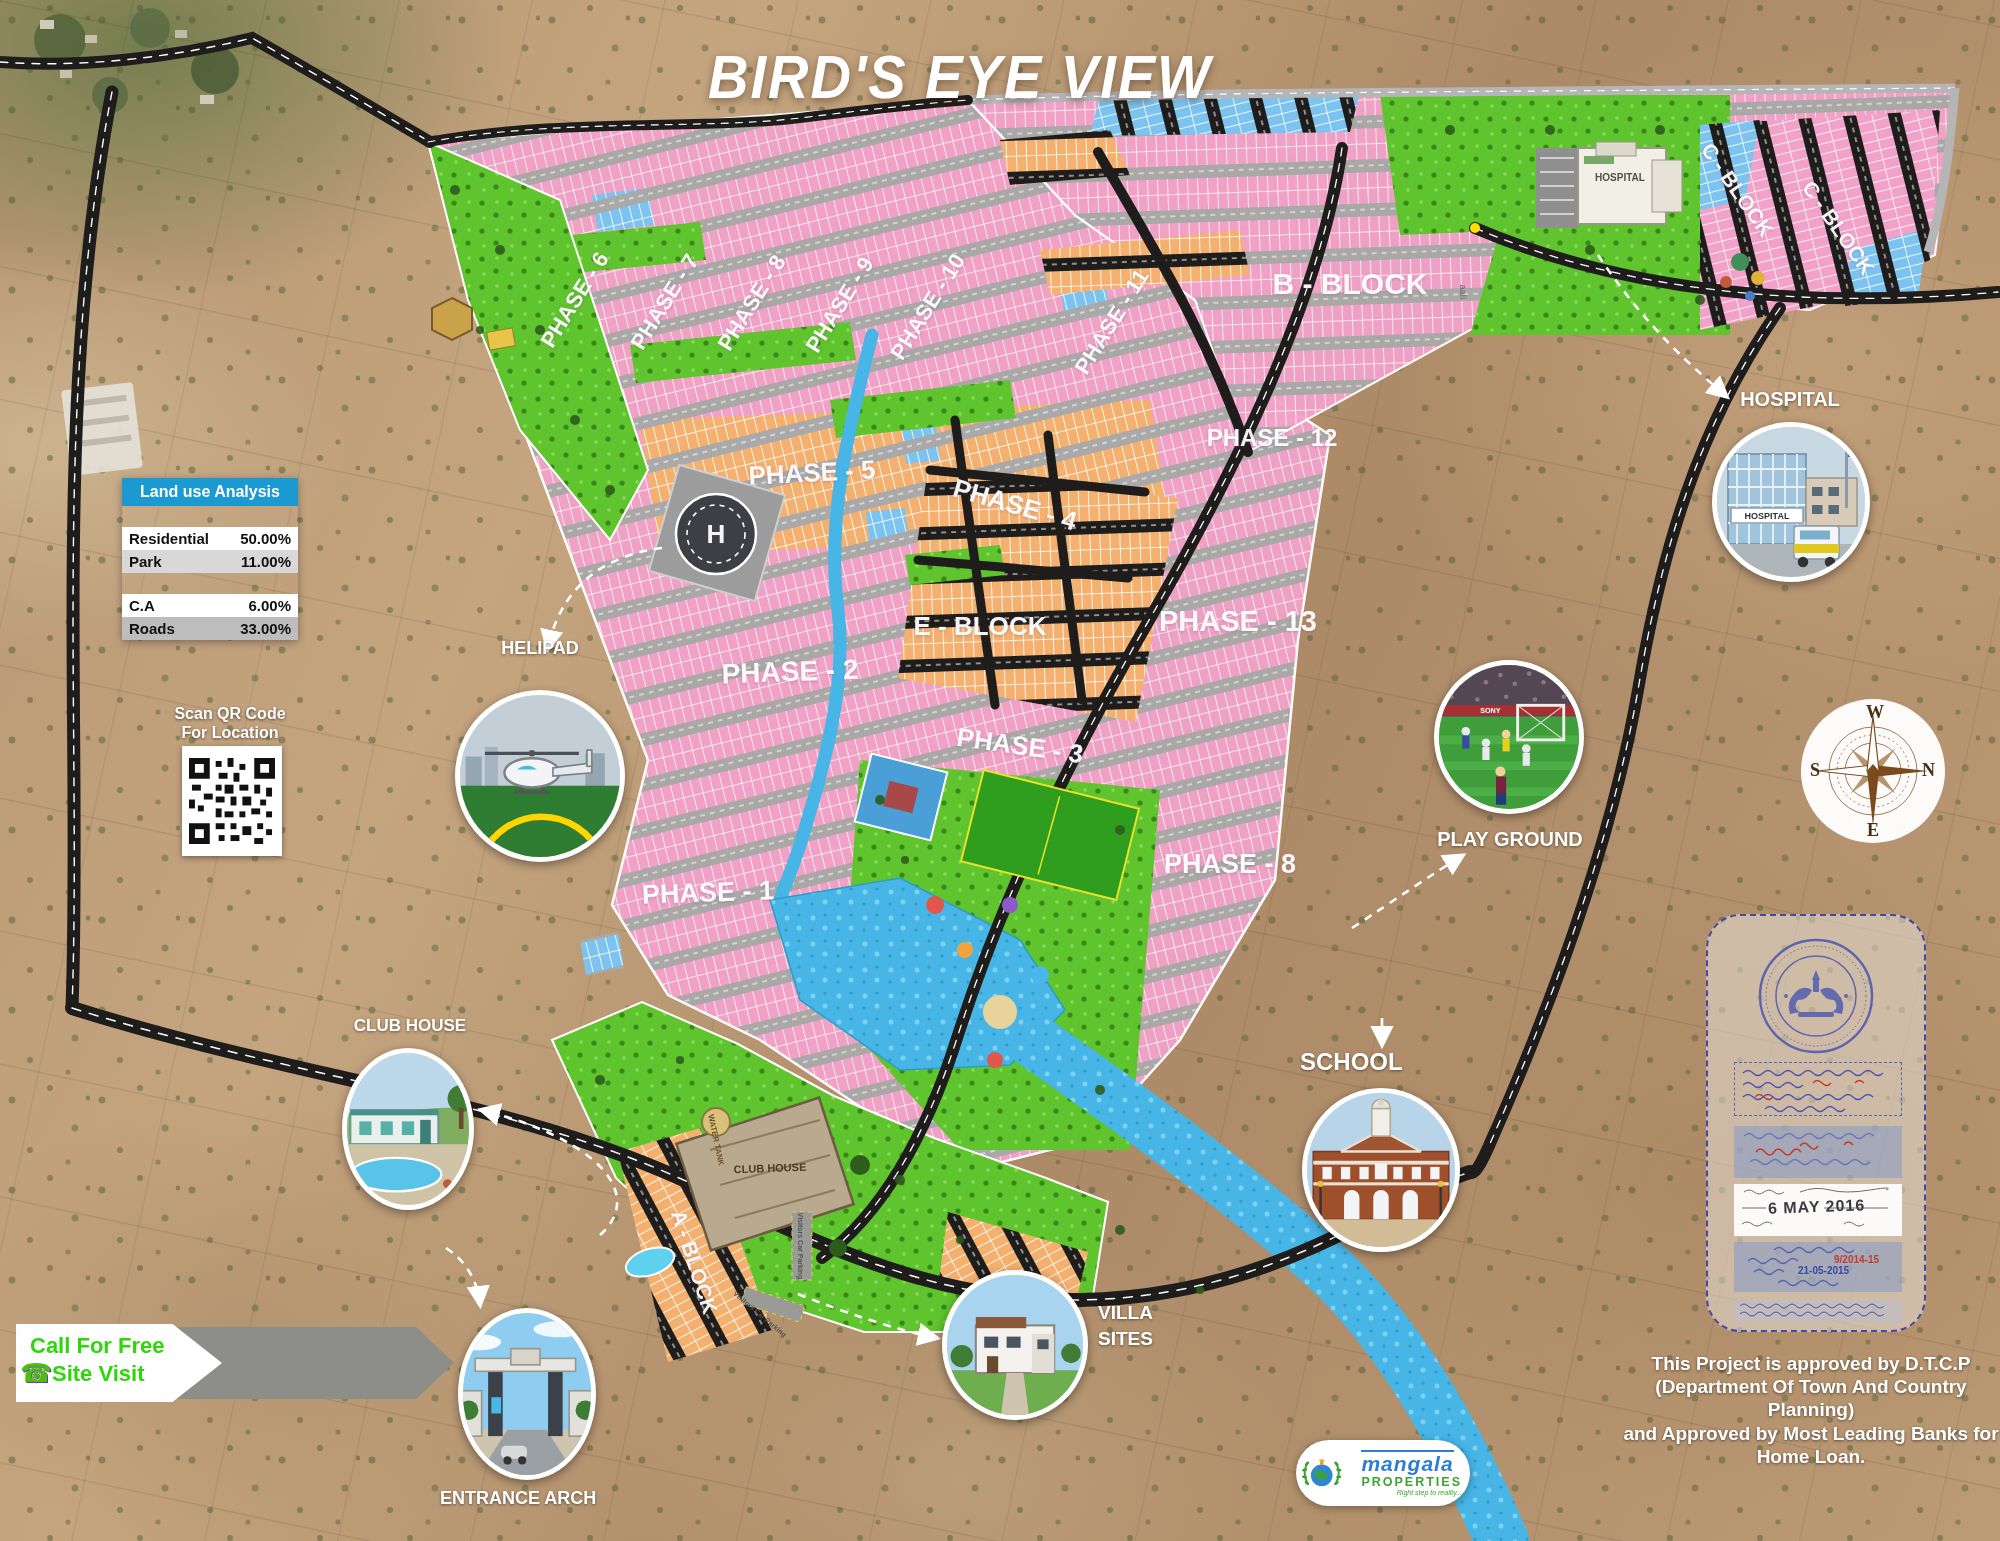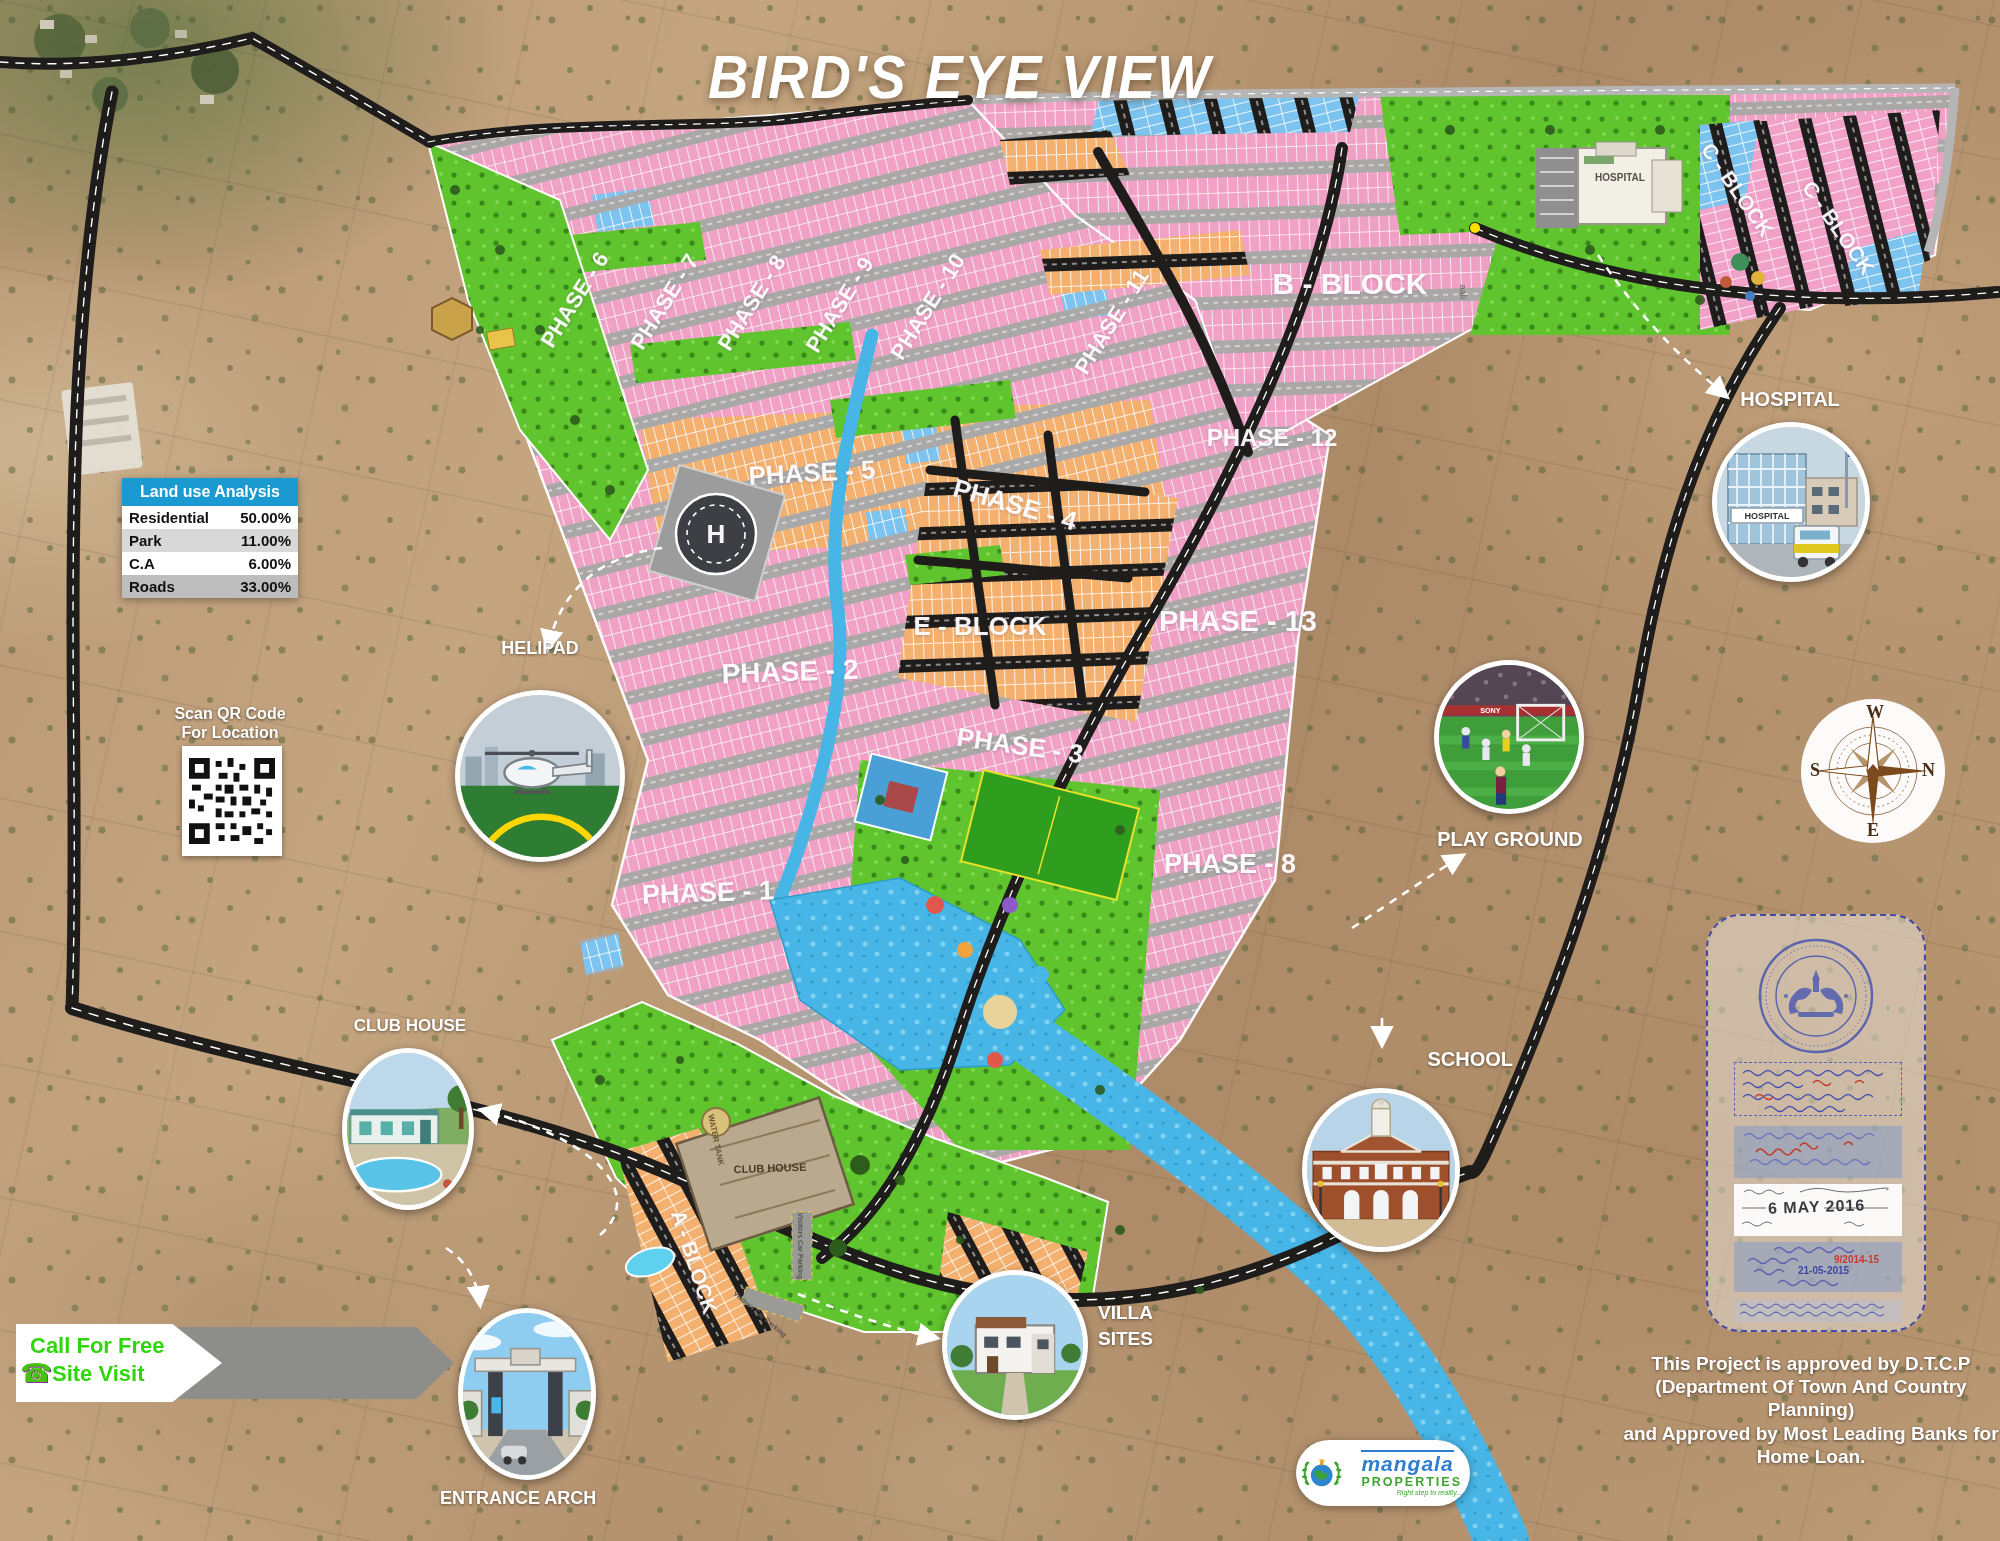--- a/index.html
+++ b/index.html
@@ -17,21 +17,21 @@
   svg{display:block;}
   .abs{position:absolute;}
   
   .title{left:660px;top:44px;width:600px;text-align:center;color:#fff;
     font-size:56px;font-weight:800;font-style:italic;letter-spacing:2px;
     text-shadow:0 3px 8px rgba(60,40,20,.5);transform:scaleY(1.08);}
   
   .lu{left:122px;top:478px;width:176px;box-shadow:0 2px 8px rgba(0,0,0,.35);font-weight:bold;}
   .lu-head{background:#1b9ad2;color:#fff;text-align:center;font-size:16px;padding:5px 2px;}
   .lu-row{display:flex;justify-content:space-between;font-size:15px;color:#111;padding:3px 7px;}
-  .lu-row.w{background:#ffffff;} .lu-row.g1{background:#d8d8d8;} .lu-row.g2{background:#bdbdbd;}
+  .lu-row.w{background:#ffffff;margin-top:21px;} .lu-row.g1{background:#d8d8d8;} .lu-row.g2{background:#bdbdbd;}
   
   .qr-txt{left:150px;top:704px;width:160px;text-align:center;color:#fff;font-weight:bold;
     font-size:16px;line-height:1.2;text-shadow:0 1px 3px rgba(0,0,0,.6);}
   .qr-box{left:182px;top:746px;width:100px;height:110px;background:#fff;padding:7px;box-shadow:0 2px 6px rgba(0,0,0,.4);}
   
   .c-gray{left:138px;top:1327px;width:316px;height:72px;background:#8d8d89;
     clip-path:polygon(0 0,88% 0,100% 50%,88% 100%,0 100%);}
   .c-white{left:16px;top:1324px;width:206px;height:78px;background:#fff;
     clip-path:polygon(0 0,76% 0,100% 50%,76% 100%,0 100%);box-shadow:0 2px 6px rgba(0,0,0,.3);}
   .c-line1{left:30px;top:1333px;width:150px;color:#2ed60a;font-weight:800;font-size:22px;}
@@ -587,21 +587,21 @@
         </g>
       <g>
           <circle cx="44" cy="74" r="3.5" fill="#f2d0a0"></circle>
           <rect x="41" y="77.5" width="7" height="12" fill="#7a2040"></rect>
         <rect x="41" y="89" width="7" height="8" fill="#203a7a"></rect>
         </g>
     </svg>
   </div>
   <div class="abs co-label" style="left:1410px;top:828px;width:200px;text-align:center;font-size:20px">PLAY GROUND</div>
 
-  <div class="abs co-label" style="left:1353px;top:1048px;width:160px;text-align:right;font-size:20px">SCHOOL</div>
+  <div class="abs co-label" style="left:1300px;top:1048px;width:160px;text-align:left;font-size:24px">SCHOOL</div>
   <div class="co-circle" style="left:1302px;top:1088px;width:158px;height:164px">
     <svg width="148" height="154" viewBox="0 0 100 100" preserveAspectRatio="xMidYMid slice">
       <rect width="100" height="100" fill="#b8d4e8"></rect>
       <rect x="6" y="38" width="88" height="44" fill="#9e4f2c" stroke="#7a3a1e" stroke-width="1"></rect>
       <polygon points="24,38 76,38 50,24" fill="#a05530" stroke="#e8e2d6" stroke-width="1.5"></polygon>
       <rect x="44" y="10" width="12" height="18" fill="#f2efe8" stroke="#b0a890"></rect>
       <path d="M44,10 a6 6 0 0 1 12,0 z" fill="#e8e4d8" stroke="#b0a890"></path>
       <circle cx="50" cy="6" r="2" fill="#d8d4c8"></circle>
       <rect x="6" y="44" width="88" height="2.5" fill="#e8e2d6"></rect>
         <rect x="6" y="58" width="88" height="2" fill="#e8e2d6"></rect>

